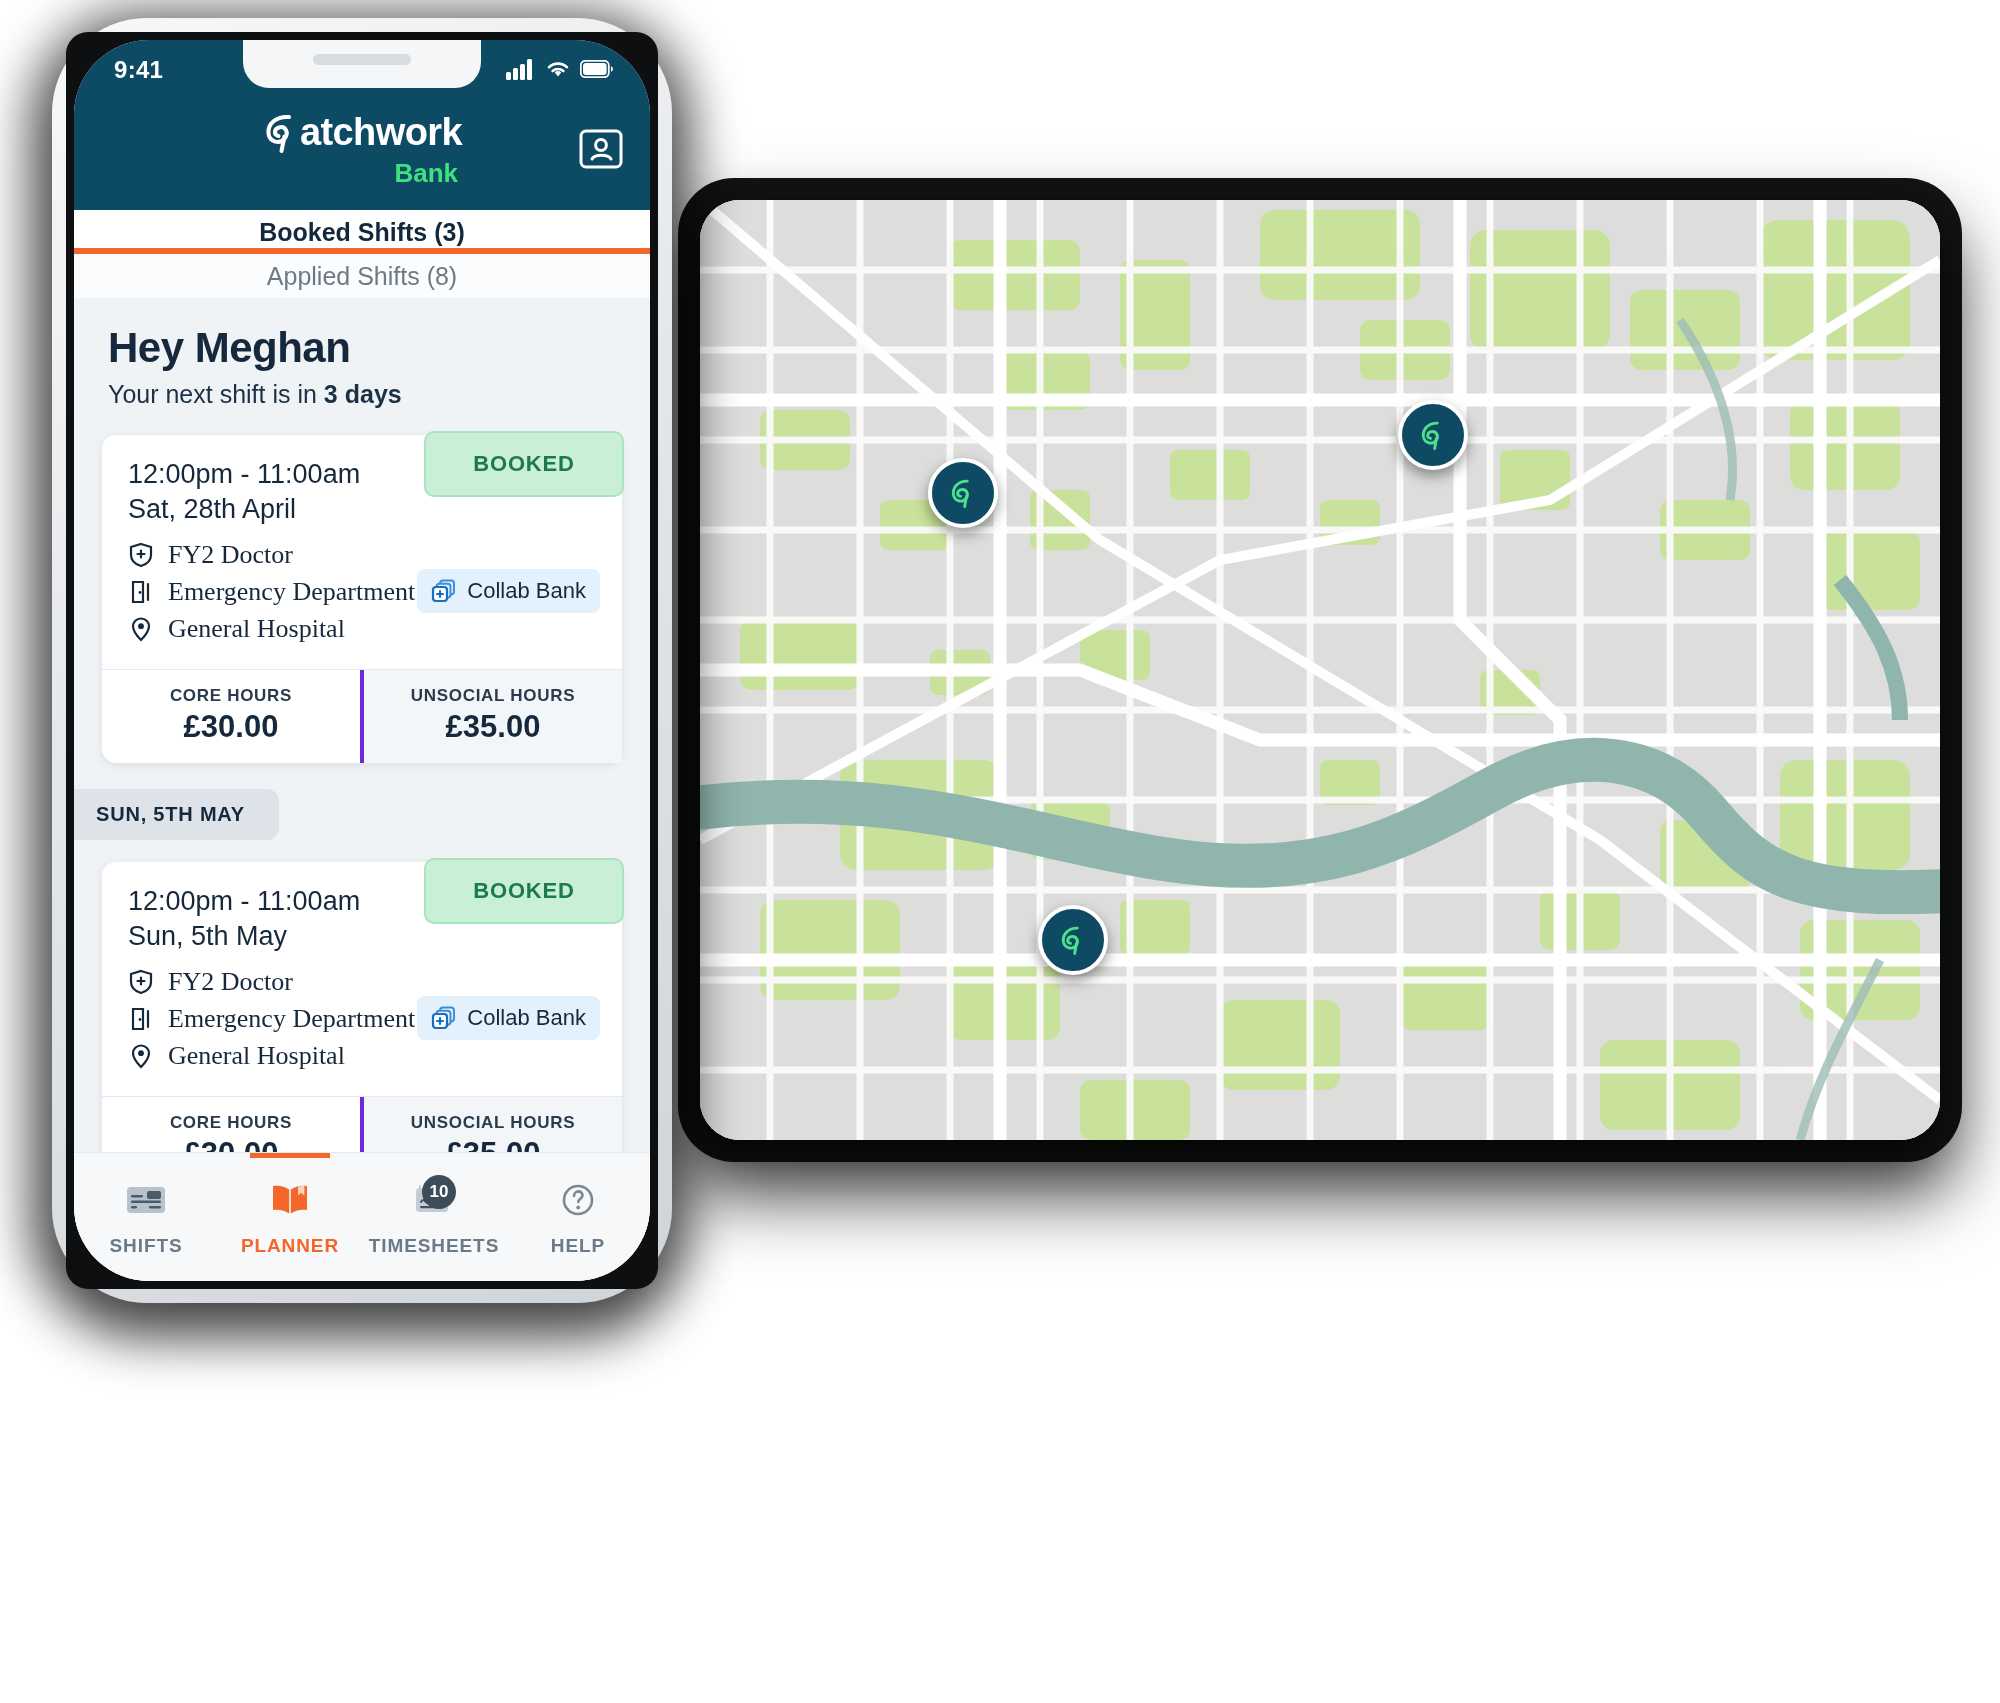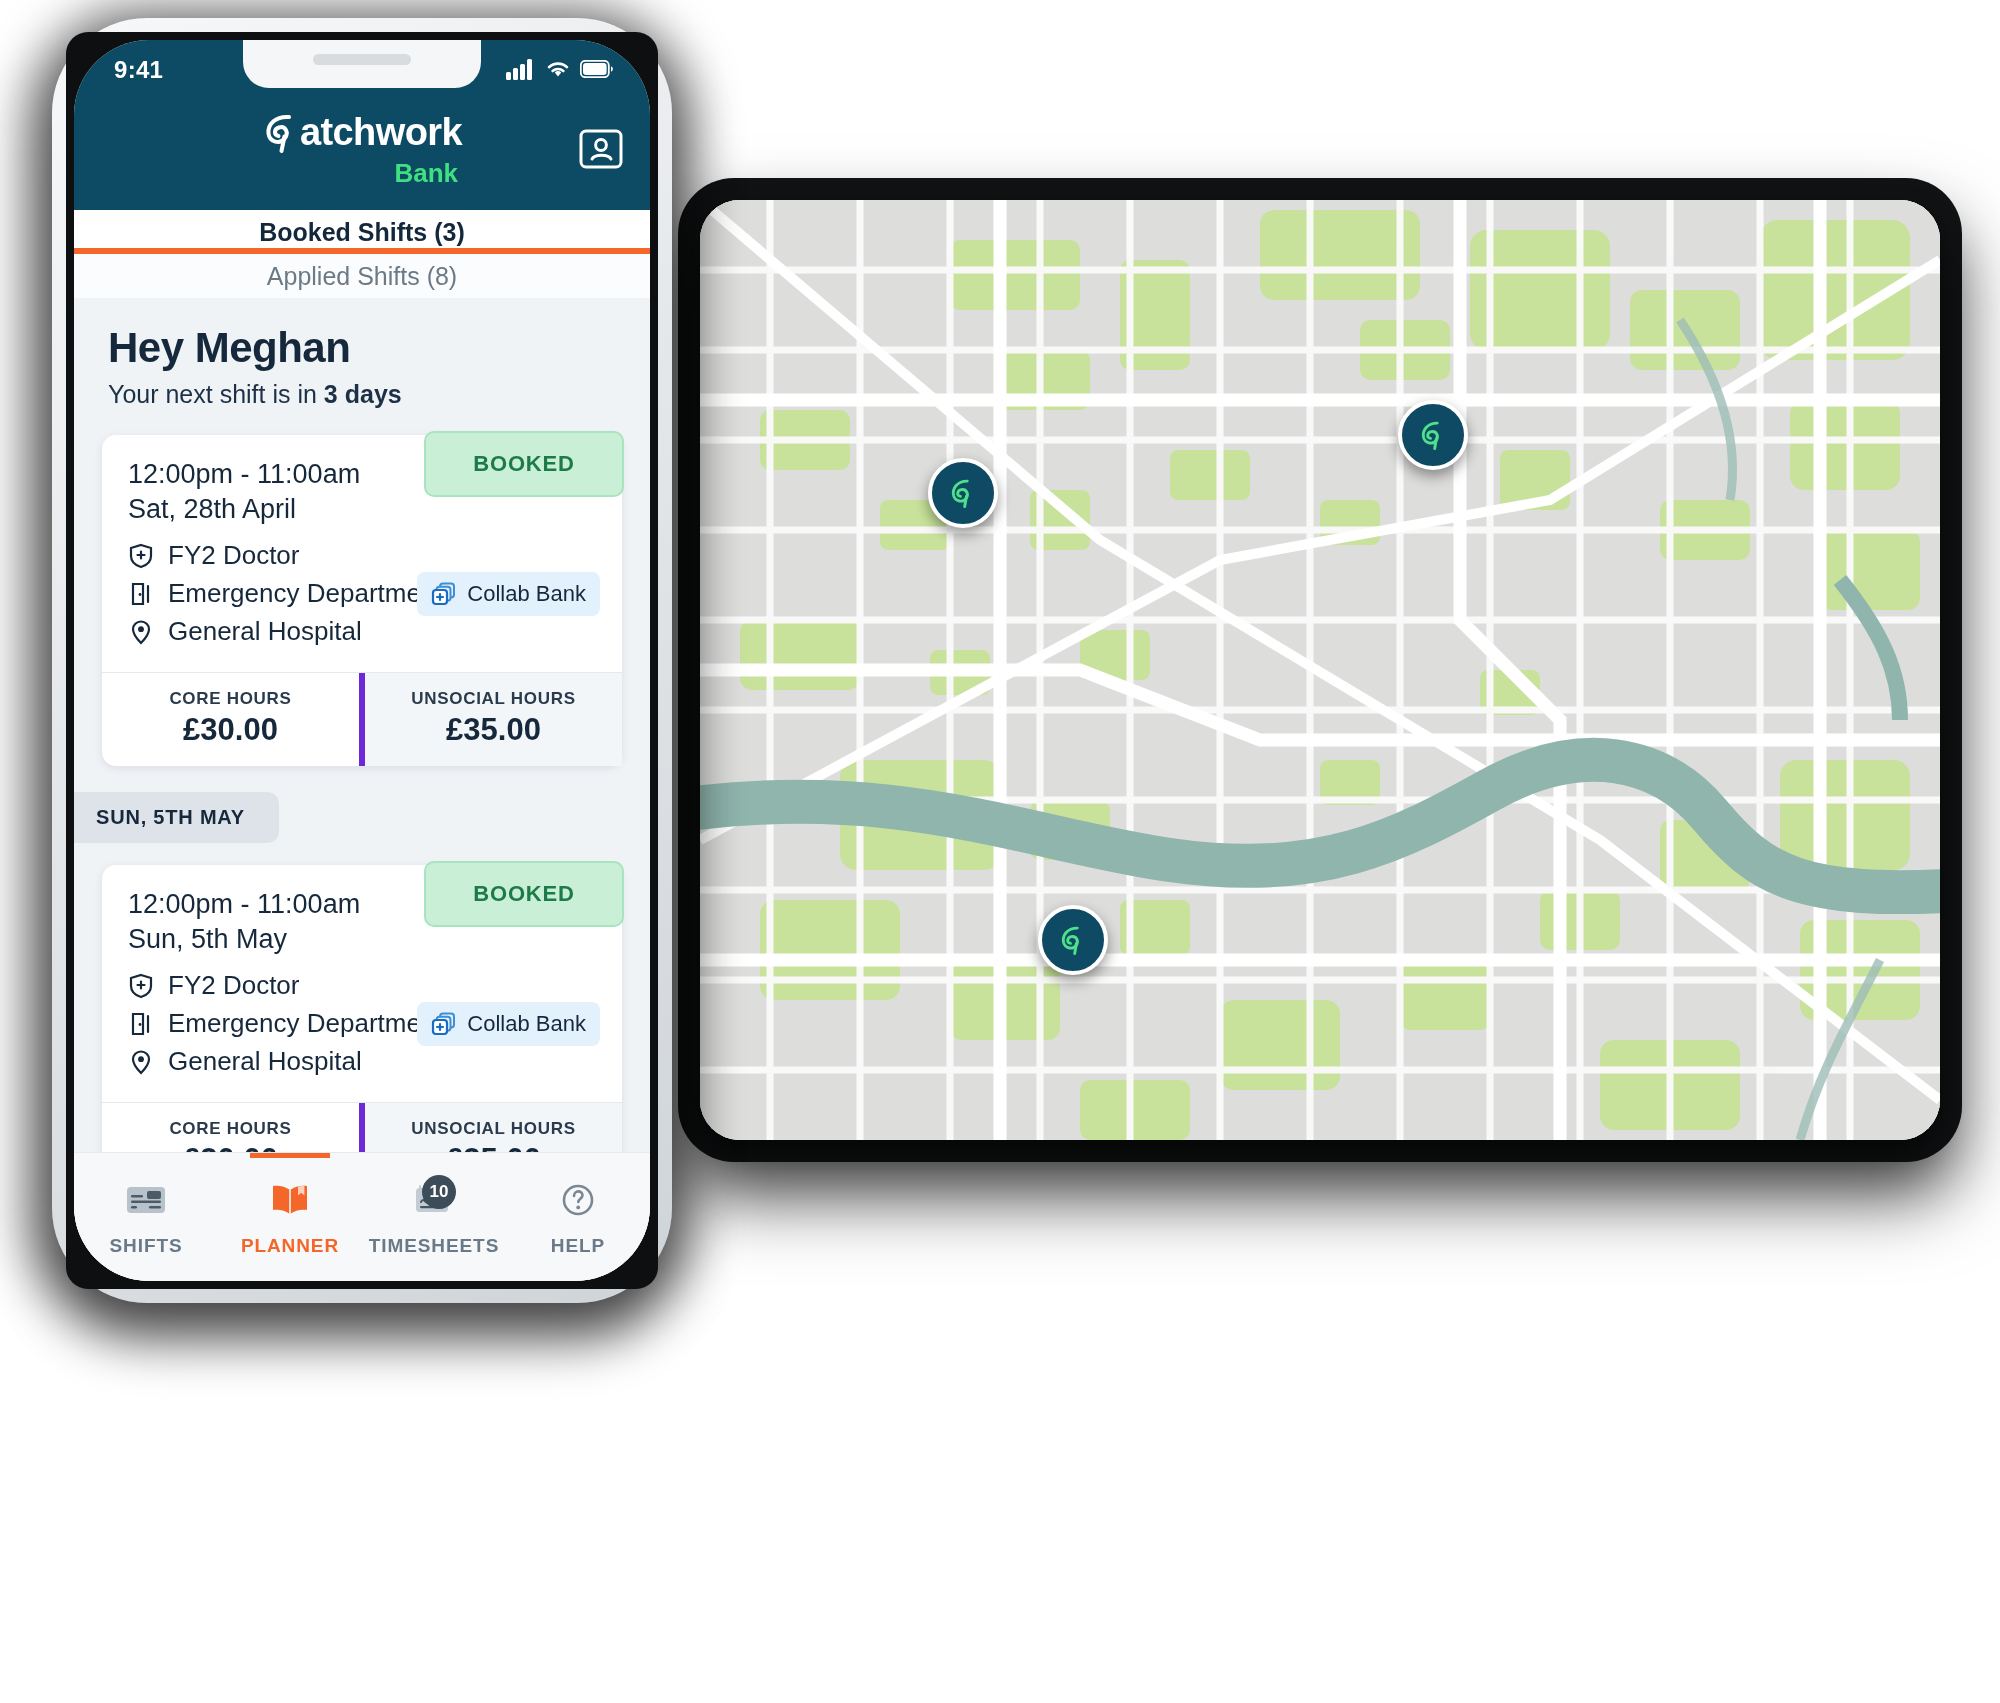--- a/index.html
+++ b/index.html
@@ -62,33 +62,33 @@
   .greet p{margin:8px 0 0;font-size:25px;color:#1c3046;}
   .greet p b{font-weight:700;}
 
   .card{margin:22px 28px 0;background:#fff;border-radius:14px;
     box-shadow:0 2px 8px rgba(15,35,55,.10);overflow:visible;position:relative;}
   .card-top{padding:22px 26px 18px;position:relative;}
   .times{font-size:27px;color:#16283b;line-height:1.28;}
   .times .d2{display:block;}
   .meta{margin-top:14px;}
   .meta-row{display:flex;align-items:center;gap:14px;margin-bottom:7px;}
-  .meta-row span.txt{font-size:26px;color:#16283b;}
+  .meta-row span.txt{font-size:26px;color:#16283b;font-family:Liberation Serif, serif;}
   .meta-row svg{width:26px;height:26px;flex:none;}
   .badge-booked{position:absolute;right:-2px;top:-4px;width:196px;height:62px;
     background:#c9f0d6;border:2px solid #a9e3bf;border-radius:10px;
     display:flex;align-items:center;justify-content:center;
     color:#1d7a49;font-size:22px;font-weight:700;letter-spacing:.8px;}
   .collab{position:absolute;right:22px;bottom:56px;background:#e3f1fc;border-radius:8px;
     display:flex;align-items:center;gap:10px;padding:9px 14px;}
   .collab span{font-size:22px;color:#16283b;}
   .collab svg{width:26px;height:26px;}
   .rates{display:flex;border-top:1px solid #e6eaee;}
   .rate{flex:1;padding:16px 0 18px;text-align:center;}
-  .rate.alt{background:#f3f6f9;border-left:6px solid #6d28d9;}
+  .rate.alt{background:#f3f6f9;border-left:4px solid #6d28d9;}
   .rate .lbl{font-size:17px;font-weight:700;color:#2a3b4d;letter-spacing:.7px;}
   .rate .val{font-size:31px;font-weight:700;color:#16283b;margin-top:3px;}
 
   .daychip{margin:26px 0 0 0;background:#dde3e9;border-radius:0 12px 12px 0;
     display:inline-block;padding:14px 34px 14px 22px;
     font-size:20px;font-weight:700;color:#16283b;letter-spacing:.8px;}
 
   
   .botnav{position:absolute;left:0;right:0;bottom:0;height:128px;background:#f7f8f9;
     display:flex;border-top:1px solid #e7eaed;}

